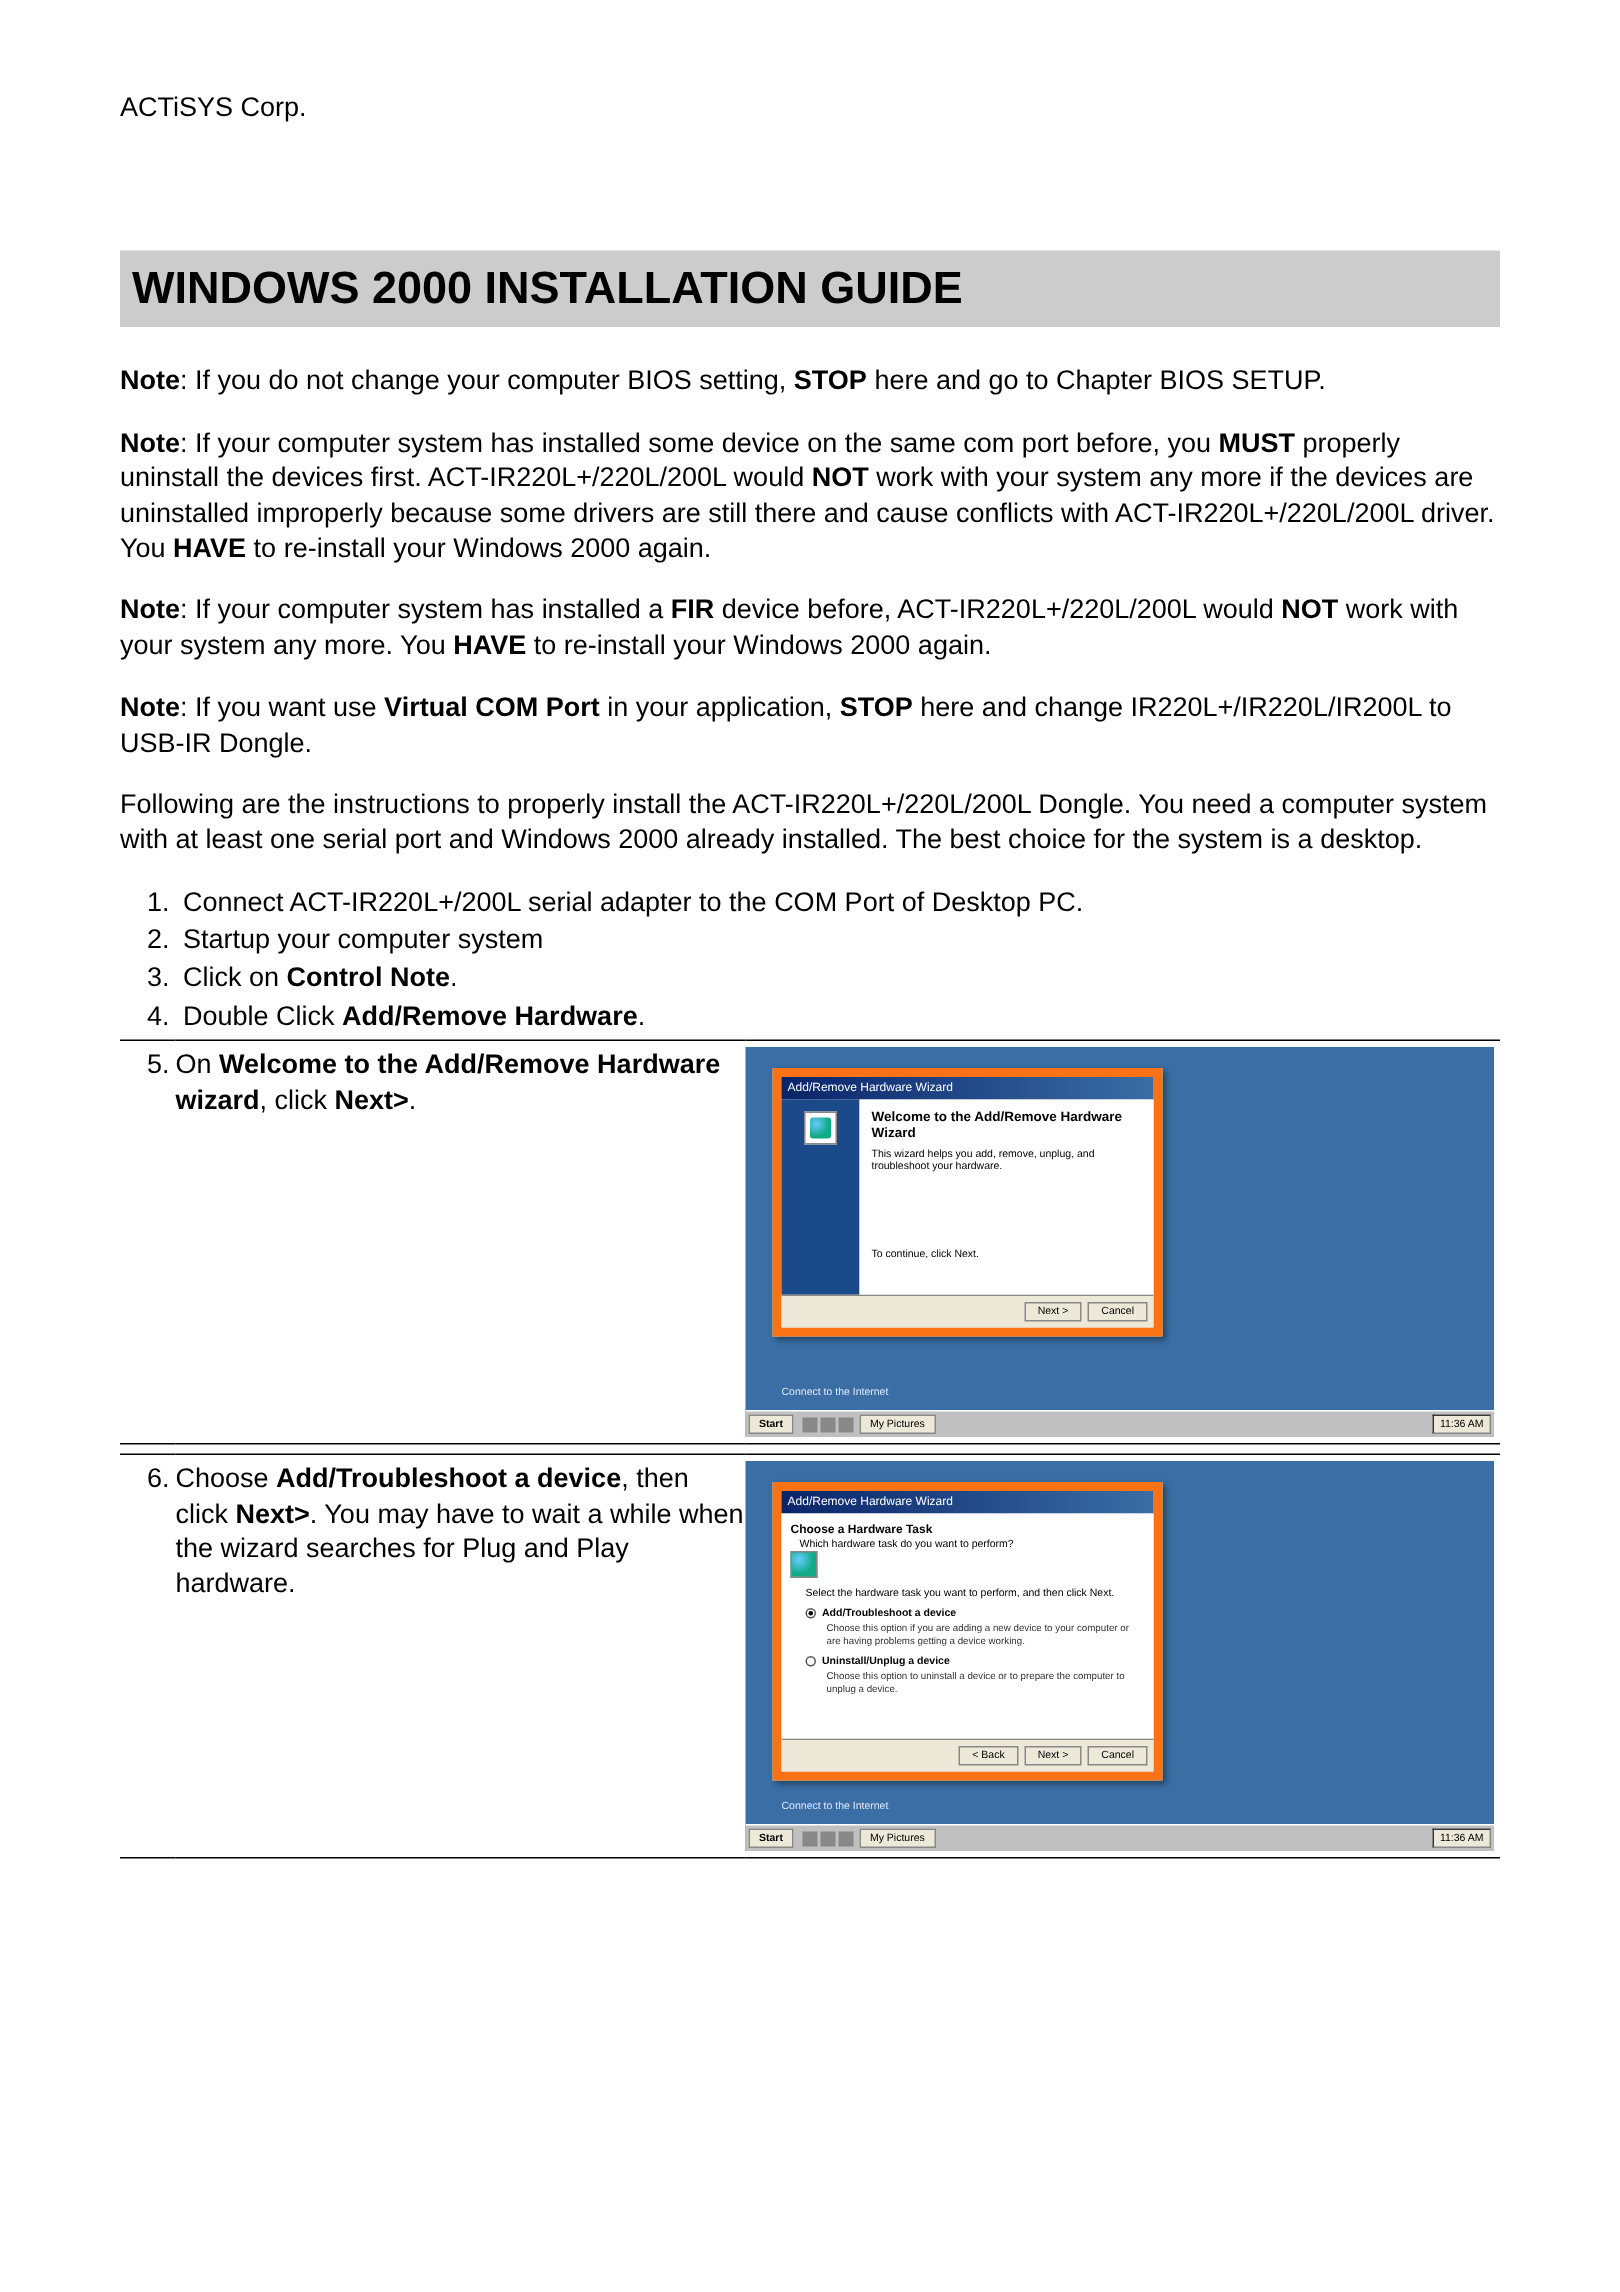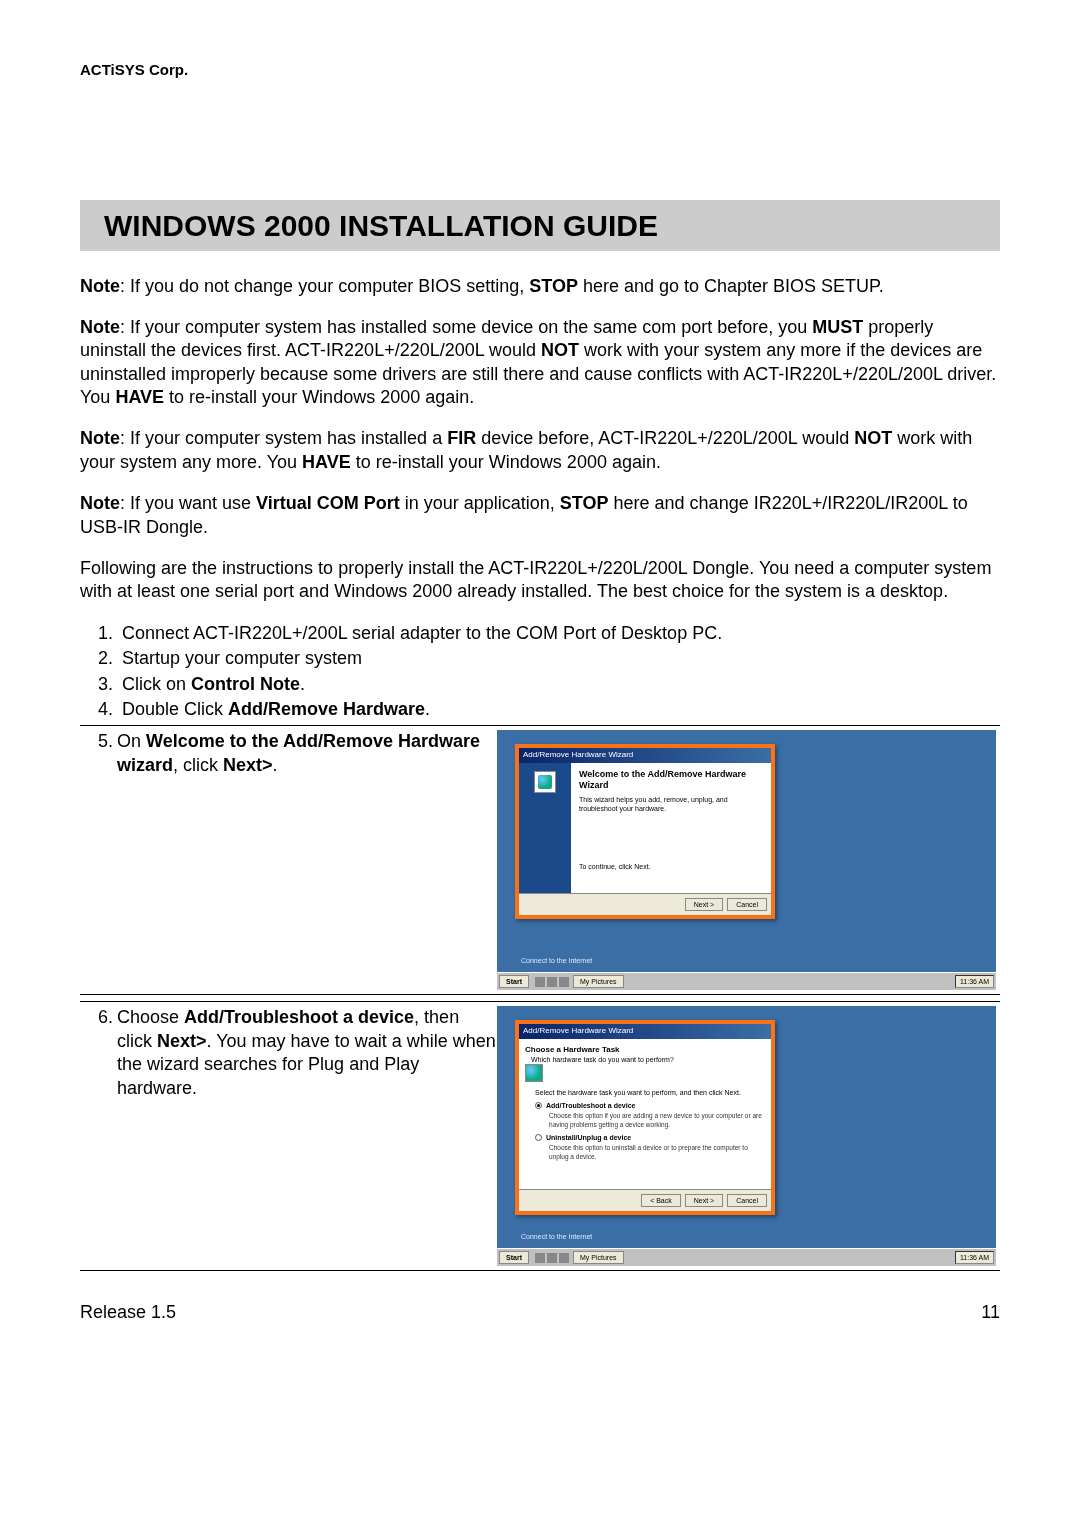--- a/index.html
+++ b/index.html
@@ -9,29 +9,28 @@
       width: 1080px;
       margin: 0 auto;
       padding: 60px 80px 40px 80px;
       color: #000;
       font-size: 18px;
       line-height: 1.3;
     }
     .page-header {
       display: flex;
       justify-content: space-between;
-      margin-bottom: 120px;
-      font-size: 15px;
-      font-weight: bold;
+      margin-bottom: 84px;
+      font-size: 18px;
     }
     .section-title {
       background: #ccc;
       font-size: 30px;
       font-weight: bold;
-      padding: 6px 24px;
+      padding: 6px 8px;
       margin-bottom: 24px;
     }
     .para { margin-bottom: 18px; }
     .para b { font-weight: bold; }
     ol.steps {
       list-style: none;
       counter-reset: step;
       margin: 12px 0 4px 18px;
     }
     ol.steps > li {
@@ -64,21 +63,21 @@
       width: 100%;
       height: 260px;
       position: relative;
       overflow: hidden;
     }
     .wizard-window {
       position: absolute;
       top: 14px; left: 18px;
       width: 260px;
       background: #ece9d8;
-      border: 4px solid #f97316;
+      border: 6px solid #f97316;
       box-shadow: 2px 2px 4px rgba(0,0,0,0.4);
       font-size: 8px;
     }
     .wizard-title {
       background: linear-gradient(to right, #0a246a, #3a6ea5);
       color: #fff;
       padding: 2px 4px;
       font-size: 8px;
     }
     .wizard-body { display: flex; }
@@ -298,17 +297,13 @@
           <div class="task-spacer"></div>
           <div class="clock">11:36 AM</div>
         </div>
       </div>
     </td>
   </tr>
 </tbody>
   </table>
 
 <div class="footer">
-  <div class="footer-row1">
-    <span>Release 1.5</span>
-    <span>11</span>
-  </div>
 </div>
 
 </body></html>

